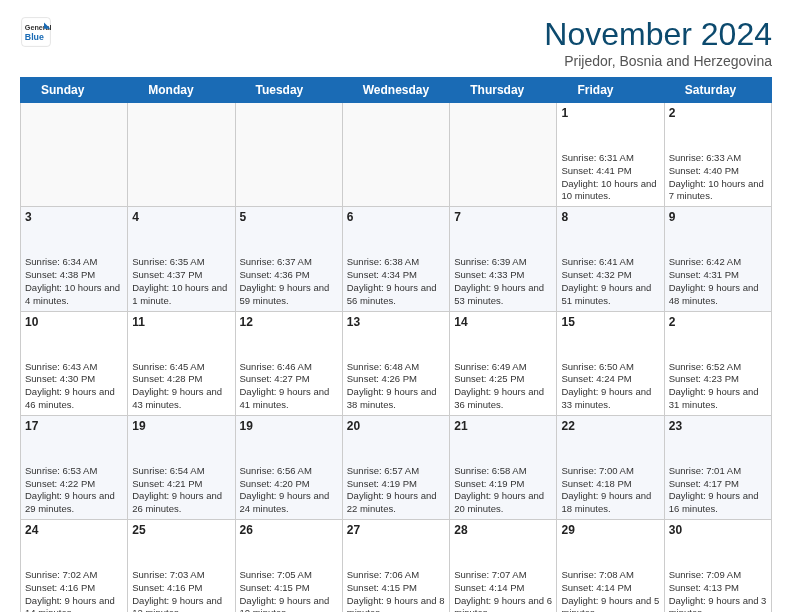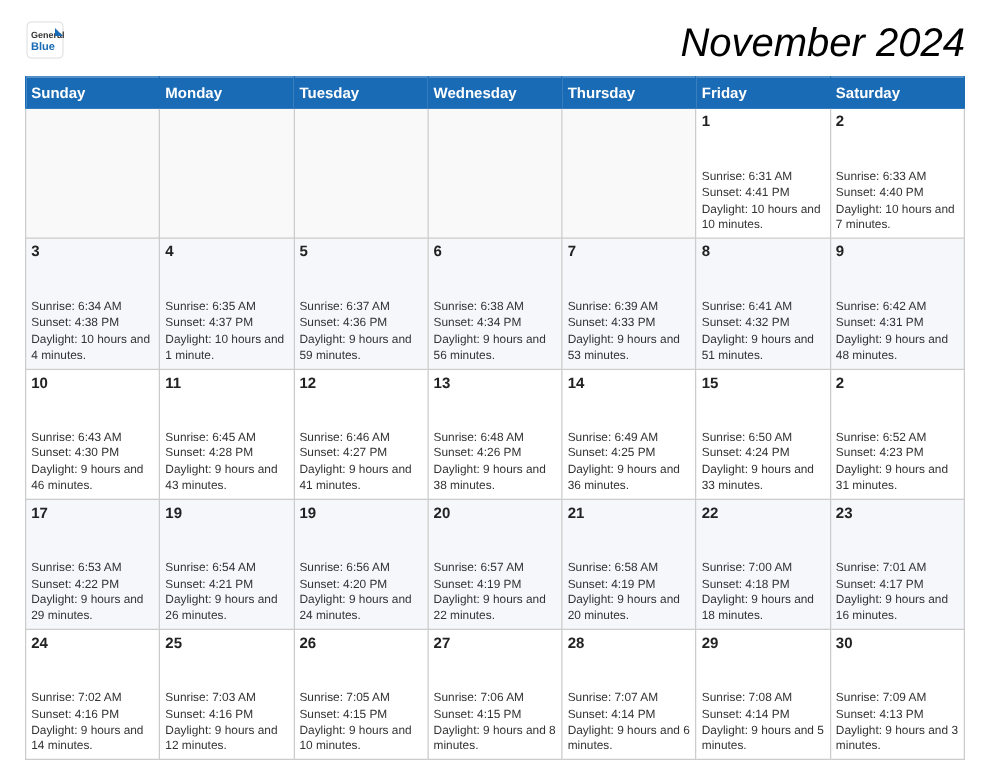--- a/index.html
+++ b/index.html
@@ -28,38 +28,37 @@
     .logo-icon {
       width: 32px;
       height: 32px;
     }
     .title-block {
       text-align: right;
     }
     .month-title {
       font-size: 32px;
       font-weight: normal;
-      color: #000000;
-      font-style: italic;
+      color: #0c4a6e;
     }
     .location {
       font-size: 14px;
       color: #555;
     }
     .calendar-table {
       width: 100%;
       border-collapse: collapse;
       margin-top: 8px;
     }
     .calendar-table th {
       background-color: #1a6bb5;
       color: #fff;
       font-size: 12px;
       font-weight: bold;
-      padding: 5px 4px;
+      padding: 5px 20px;
       border: 1px solid #1a6bb5;
       text-align: left;
       margin-top: 37px;
     }
     .calendar-table td {
       vertical-align: top;
       border: 1px solid #ccc;
       padding: 3px 4px;
       font-size: 10px;
       color: #333;
@@ -98,20 +97,21 @@
     <div class="logo">
       <svg class="logo-icon" viewBox="0 0 40 40" width="40" height="40">
         <rect x="2" y="2" width="36" height="36" rx="4" fill="#fff" stroke="#ddd" stroke-width="1"></rect>
         <text x="6" y="18" font-size="9" font-weight="bold" fill="#333" font-family="Arial">General</text>
         <text x="6" y="30" font-size="11" font-weight="bold" fill="#1a6bb5" font-family="Arial">Blue</text>
         <polygon points="30,8 38,16 30,16" fill="#1a6bb5"></polygon>
       </svg>
     </div>
     <div class="title-block">
       <div class="month-title">November 2024</div>
+      <div class="location">Prijedor, Bosnia and Herzegovina</div>
     </div>
   </div>
 
   <table class="calendar-table">
     <thead>
       <tr id="header-row">
       <th>Sunday</th>
           <th>Monday</th>
           <th>Tuesday</th>
           <th>Wednesday</th>

